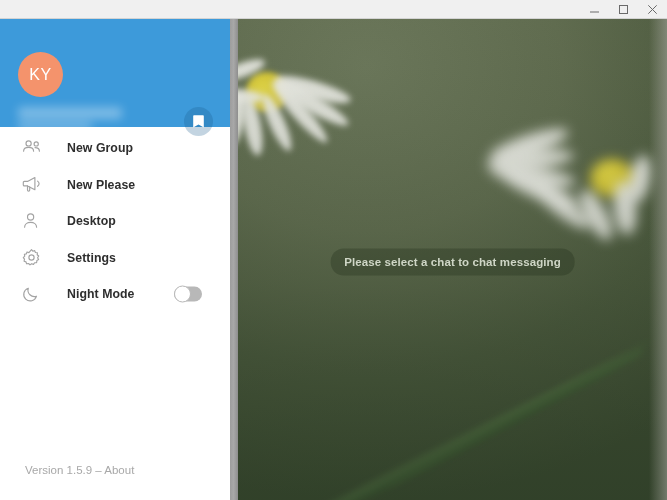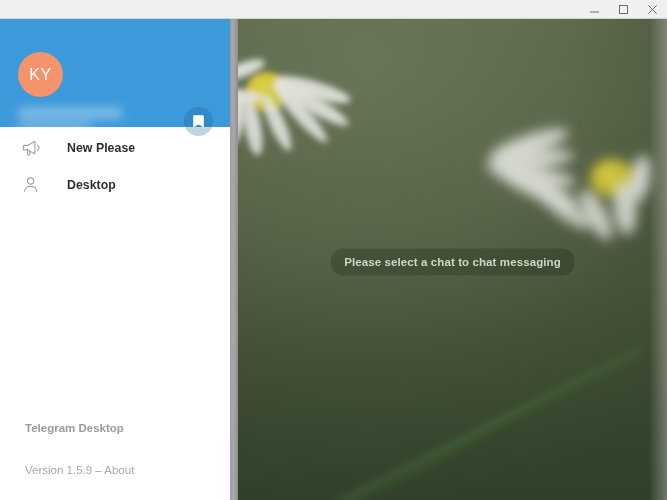--- a/index.html
+++ b/index.html
@@ -262,20 +262,31 @@
         <span>
           <svg width="13" height="15" viewBox="0 0 13 15" fill="none">
             <path d="M2 1.2h9a0.8 0.8 0 0 1 0.8 0.8v11.4L6.5 10.4 1.2 13.4V2A0.8 0.8 0 0 1 2 1.2z" fill="#ffffff"></path>
           </svg>
         </span>
       </div>
     </div>
 
     <div class="menu">
 
+      <div class="menu-item">
+        <span class="menu-icon">
+          <svg width="21" height="18" viewBox="0 0 21 18" fill="none" stroke="#a3a3a3" stroke-width="1.15" stroke-linecap="round" stroke-linejoin="round">
+            <circle cx="6.6" cy="4.4" r="2.6"></circle>
+            <circle cx="14.2" cy="4.9" r="2.1"></circle>
+            <path d="M1.6 12.2c0-2.5 2.3-3.9 5-3.9s5 1.4 5 3.9"></path>
+            <path d="M13 8.6c2.4 0 4.4 1.3 4.4 3.6"></path>
+          </svg>
+        </span>
+        <span class="menu-label">New Group</span>
+      </div>
 
       <div class="menu-item">
         <span class="menu-icon">
           <svg width="21" height="19" viewBox="0 0 21 19" fill="none" stroke="#a3a3a3" stroke-width="1.15" stroke-linecap="round" stroke-linejoin="round">
             <path d="M2.3 6.4h3.2l7.4-3.9v12.2L5.5 10.9H2.3a1 1 0 0 1-1-1V7.4a1 1 0 0 1 1-1z"></path>
             <path d="M5.5 10.9v4.2a1.1 1.1 0 0 0 2.2 0v-3.3"></path>
             <path d="M15.6 6.1c.9.7 1.5 1.8 1.5 2.6s-.6 1.9-1.5 2.6"></path>
           </svg>
         </span>
         <span class="menu-label">New Please</span>
@@ -285,28 +296,47 @@
         <span class="menu-icon">
           <svg width="18" height="18" viewBox="0 0 18 18" fill="none" stroke="#a3a3a3" stroke-width="1.15" stroke-linecap="round" stroke-linejoin="round">
             <circle cx="8.6" cy="5" r="3.1"></circle>
             <path d="M2.6 15.2c0-3.1 2.7-4.9 6-4.9s6 1.8 6 4.9"></path>
           </svg>
         </span>
         <span class="menu-label">Desktop</span>
       </div>
 
 
-
+      <div class="menu-item">
+        <span class="menu-icon">
+          <svg width="19" height="19" viewBox="0 0 19 19" fill="none" stroke="#a3a3a3" stroke-width="1.15" stroke-linecap="round" stroke-linejoin="round">
+            <circle cx="9.5" cy="9.5" r="2.6"></circle>
+            <path d="M9.5 1.7l1.3 1.5 1.9-.6.7 1.9 2 .2-.2 2 1.5 1.3-1.1 1.7 1 1.8-1.7 1.1-.3 2-2 .1-1.1 1.7-1.9-.7-1.6 1.2-1.4-1.4-2 .3-.6-1.9-1.9-.7.4-2-1.2-1.6 1.4-1.4-.3-2 2-.3.6-1.9 1.9.6z"></path>
+          </svg>
+        </span>
+        <span class="menu-label">Settings</span>
+      </div>
+
+      <div class="menu-item">
+        <span class="menu-icon">
+          <svg width="18" height="18" viewBox="0 0 18 18" fill="none" stroke="#a3a3a3" stroke-width="1.15" stroke-linecap="round" stroke-linejoin="round">
+            <path d="M14.5 11.2A6.4 6.4 0 0 1 6.3 3.2a6.5 6.5 0 1 0 8.2 8z"></path>
+          </svg>
+        </span>
+        <span class="menu-label">Night Mode</span>
+        <span class="toggle">
+          <span class="toggle-knob"></span>
+        </span>
+      </div>
 
     </div>
 
     <div class="spacer"></div>
 
     <div class="footer">
-      <div class="footer-title">Telegram Desktop</div>
       <div class="footer-version">Version 1.5.9 – About</div>
     </div>
 
   </div>
 
   <div class="titlebar">
     <span class="wbtn">
       <span>
         <svg width="11" height="11" viewBox="0 0 11 11">
             <path d="M1 8h9" stroke="#6a6a6a" stroke-width="1"></path>

